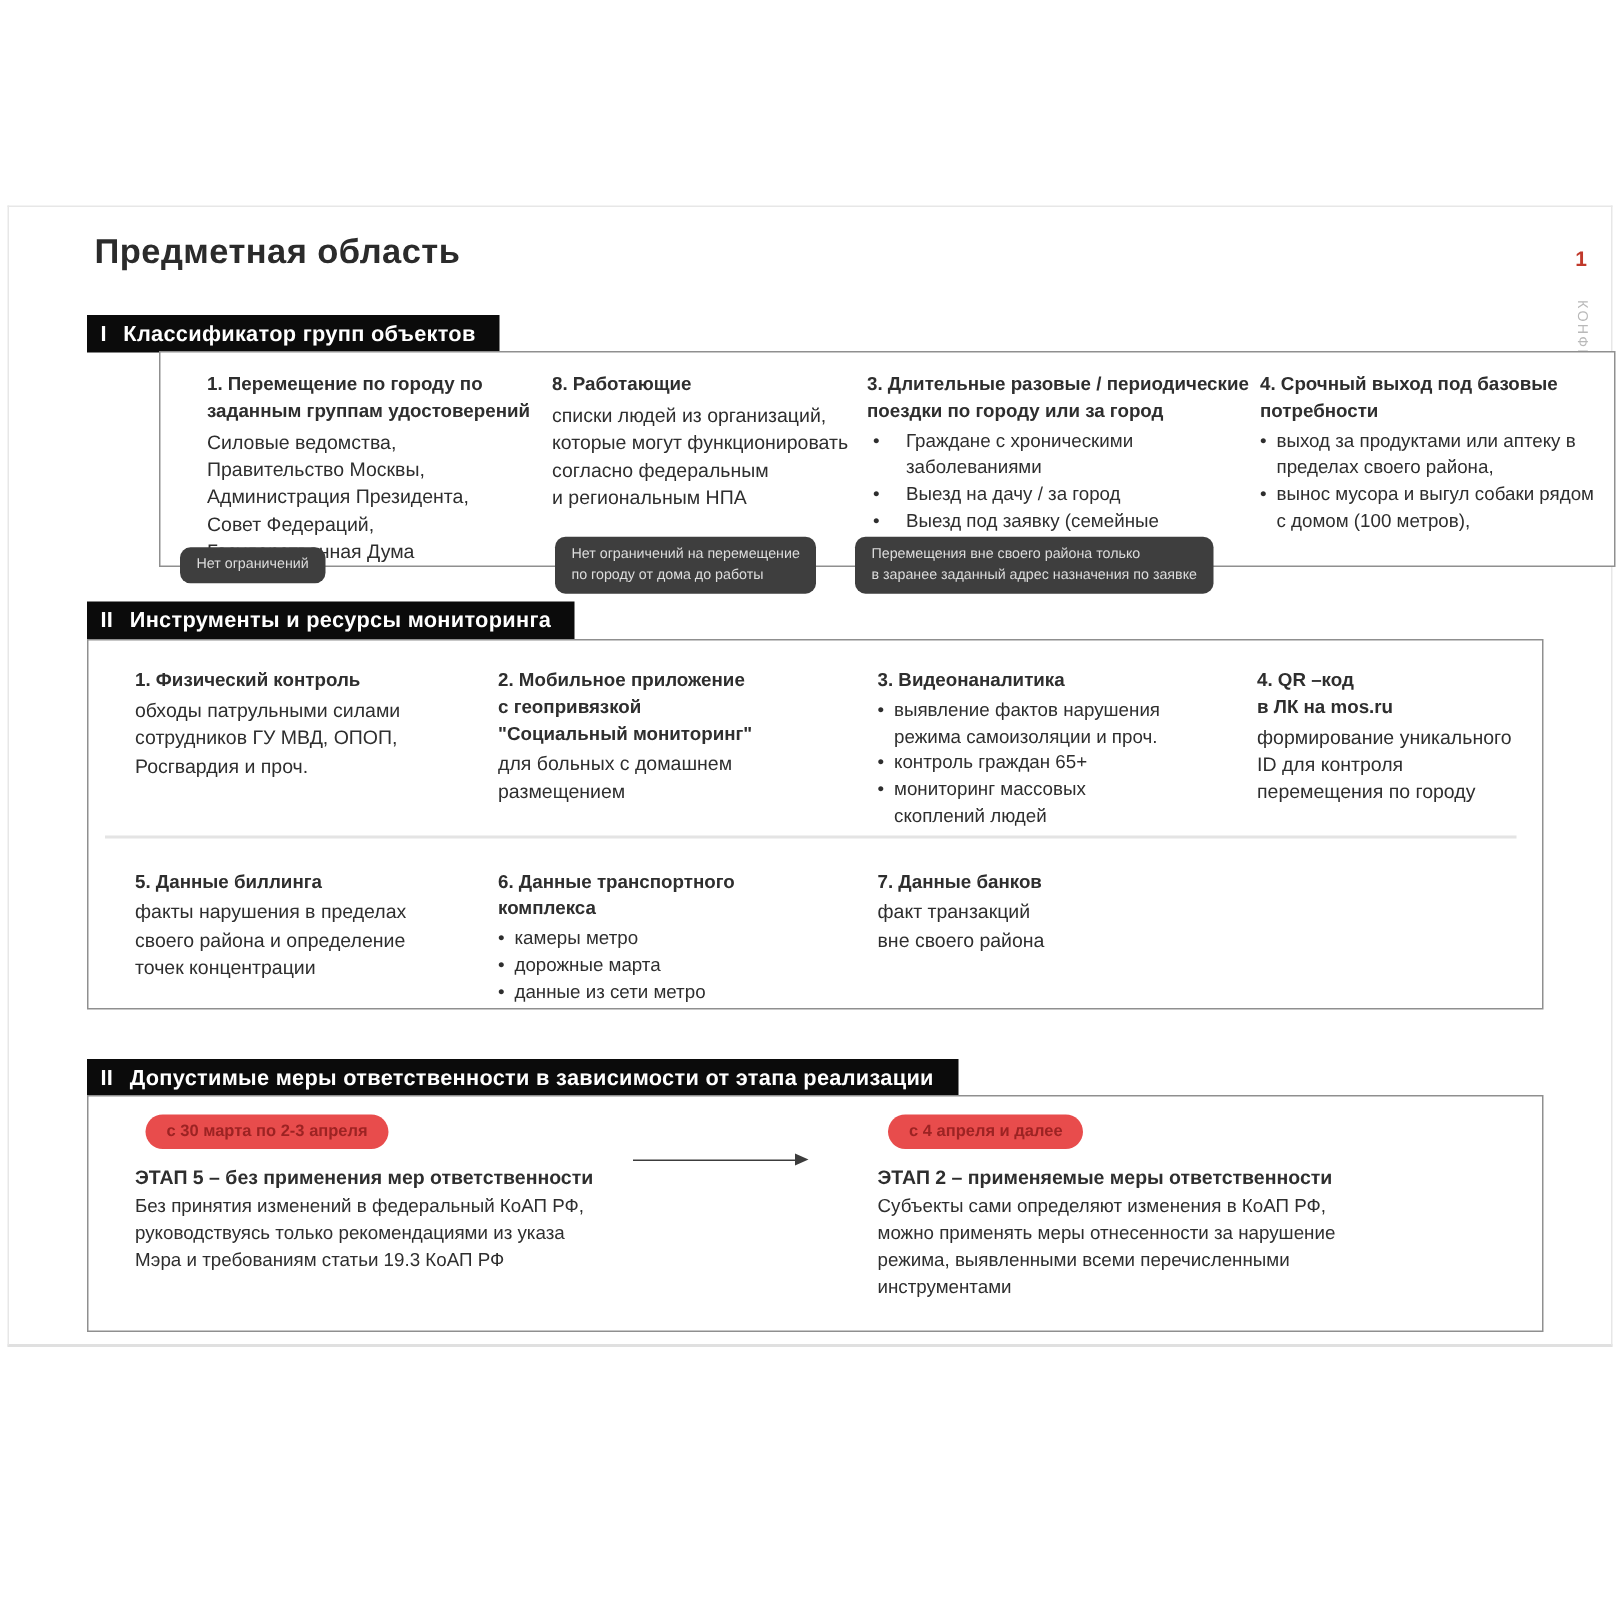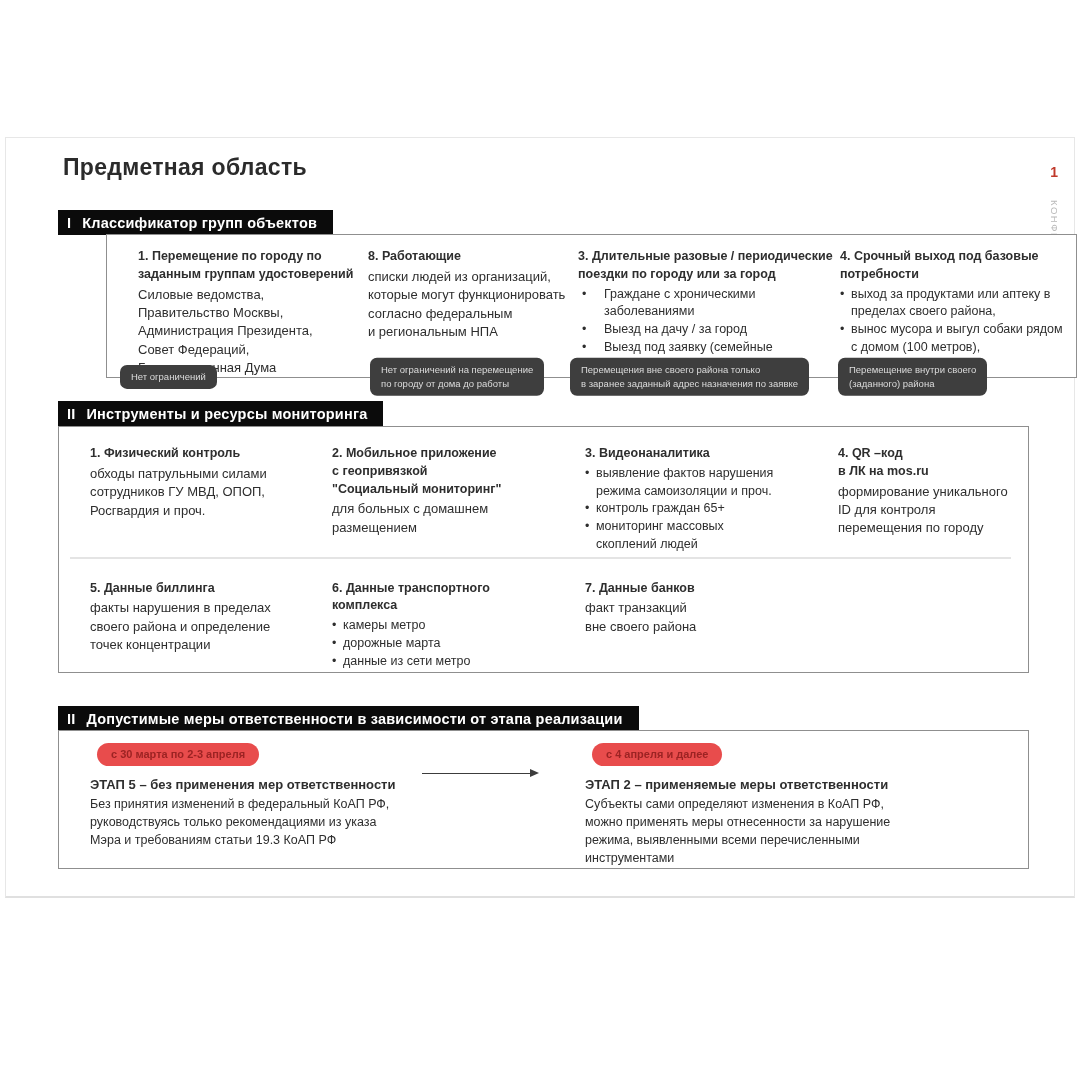--- a/index.html
+++ b/index.html
@@ -41,21 +41,21 @@
 
   
   #bar2 { top:263px; }
   #box2 { top:288px; height:247px; }
   .cols4b { display:grid; grid-template-columns:242px 253px 253px auto; padding:18px 0 0 31px; }
   .cols4b.second { padding-top:26px; }
   .divider { position:absolute; left:11px; right:17px; top:130px; height:2px; background:#e4e4e4; }
 
   
   #bar3 { top:568px; }
-  #box3 { top:592px; height:139px; }
+  #box3 { top:592px; height:158px; }
   .stage { position:absolute; top:12px; width:460px; }
   #stage1 { left:31px; } #stage2 { left:526px; }
   .badge { display:inline-block; margin-left:7px; background:#e84c4c; color:#9c2323;
     font-size:11px; font-weight:bold; padding:5px 14px 6px; border-radius:15px; }
   .stage-title { font-weight:bold; font-size:13px; margin-top:11px; }
   .stage-body { font-size:12.5px; line-height:1.45; white-space:pre-line; margin-top:3px; }
   .arrow { position:absolute; left:363px; top:42px; width:112px; height:0;
     border-top:1.5px solid #3c3c3c; }
   .arrow::after { content:""; position:absolute; right:-9px; top:-5px;
     border:4.5px solid transparent; border-left:9px solid #3c3c3c; }
@@ -111,22 +111,20 @@
           <li>вынос мусора и выгул собаки рядом
 с домом (100 метров),</li>
         </ul>
       </div>
     </div>
     <div class="tagpill" id="tag0">Нет ограничений</div>
     <div class="tagpill" id="tag2">Перемещения вне своего района только
 в заранее заданный адрес назначения по заявке</div>
     <div class="tagpill" id="tag1">Нет ограничений на перемещение
 по городу от дома до работы</div>
-    <div class="tagpill" id="tag3">Перемещение внутри своего
-(заданного) района</div>
   </div>
 
   <div class="bar" id="bar2">
     <span class="num">II</span>
     <span>Инструменты и ресурсы мониторинга</span>
   </div>
   <div class="box" id="box2">
     <div class="cols4b">
       <div class="col">
         <div class="item-title">1. Физический контроль</div>

